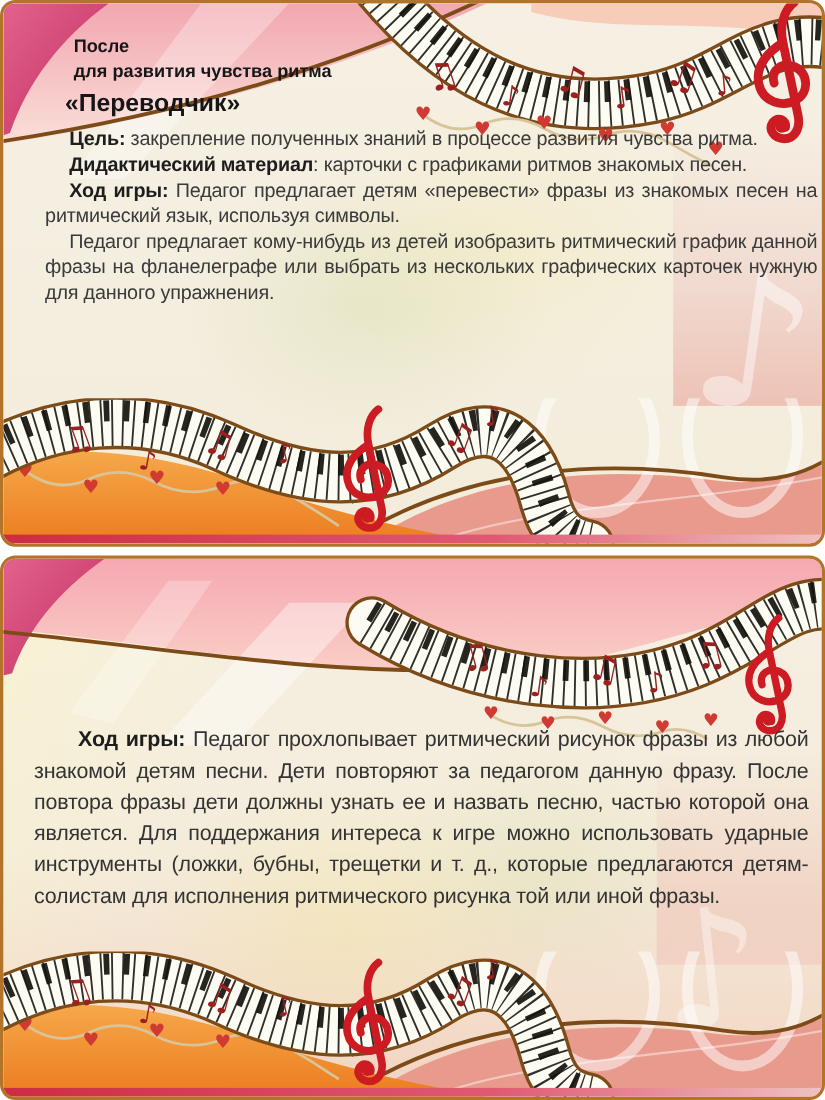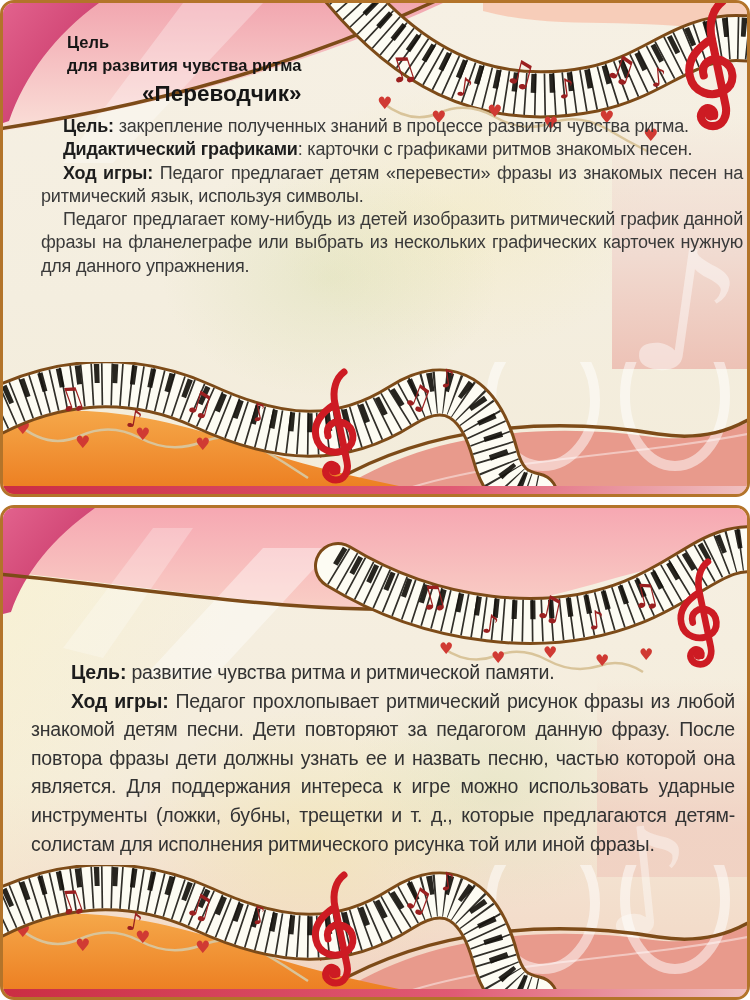--- a/index.html
+++ b/index.html
@@ -25,21 +25,21 @@
   .deco{position:absolute;left:0;z-index:2;display:block;}
   .deco-top{top:0;width:750px;}
   .deco-bot{bottom:0;width:750px;height:132px;}
   .ghost-note{position:absolute;right:8px;top:225px;font-size:170px;line-height:1;
       font-family:"DejaVu Sans",sans-serif;color:#fff;opacity:.45;z-index:1;transform:rotate(8deg);}
   .ghost-note2{position:absolute;right:52px;top:300px;font-size:150px;line-height:1;
       font-family:"DejaVu Sans",sans-serif;color:#fff;opacity:.4;z-index:1;transform:rotate(-6deg);}
   
   .s1-title{position:absolute;left:64px;top:28px;z-index:5;color:#161616;}
   .s1-t1{font-size:16.5px;font-weight:bold;line-height:23px;}
-  .s1-t2{font-size:22.5px;font-weight:bold;margin-top:4px;margin-left:-8px;text-align:right;}
+  .s1-t2{font-size:22.5px;font-weight:bold;margin-top:4px;margin-left:-8px;}
   .s1-body{position:absolute;left:10px;width:702px;top:112px;z-index:5;
       font-size:18px;line-height:23.3px;letter-spacing:-.2px;color:#3a3a3a;
       text-align:justify;margin-left:28px;}
   .s2-title{position:absolute;left:88px;top:56px;z-index:5;color:#151515;
       font-size:22px;font-weight:bold;line-height:33px;}
   .s2-title .t2{padding-left:16px;}
   .s2-body{position:absolute;left:28px;width:704px;top:150px;z-index:5;
       font-size:19.5px;line-height:28.6px;letter-spacing:-.2px;color:#333;
       text-align:justify;}
   .para{margin:0;text-indent:22px;hyphens:none;}
@@ -159,27 +159,27 @@
           <text class="note" font-size="25" transform="translate(250,60) rotate(-12)">♪</text>
           <text class="note" font-size="32" transform="translate(398,40) rotate(20)">♫</text>
           <text class="note" font-size="25" transform="translate(438,26) rotate(-8)">♪</text>
         </g>
         <use href="#clefP" transform="translate(300,4)"></use>
         <rect x="0" y="124" width="750" height="8" fill="url(#gStrip)"></rect>
       </g>
     </svg>
 
     <div class="s1-title">
-      <div class="s1-t1">Цель</div>
+      <div class="s1-t1">После</div>
       <div class="s1-t1">для развития чувства ритма</div>
       <div class="s1-t2">«Переводчик»</div>
     </div>
     <div class="s1-body">
       <p class="para"><b>Цель:</b><span> закрепление полученных знаний в процессе развития чувства ритма.</span></p>
-      <p class="para"><b>Дидактический графиками</b><span>: карточки с графиками ритмов знакомых песен.</span></p>
+      <p class="para"><b>Дидактический материал</b><span>: карточки с графиками ритмов знакомых песен.</span></p>
       <p class="para"><b>Ход игры:</b><span> Педагог предлагает детям «перевести» фразы из знакомых песен на ритмический язык, используя символы.</span></p>
       <p class="para"><b></b><span>Педагог предлагает кому-нибудь из детей изобразить ритмический график данной фразы на фланелеграфе или выбрать из нескольких графических карточек нужную для данного упражнения.</span></p>
     </div>
   </section>
 
   <section class="slide slide2">
     <div class="right-shade2"></div>
     <span class="ghost-note2">♪</span>
 
     <svg class="deco deco-top" height="170" viewBox="0 0 750 170">
@@ -223,18 +223,17 @@
         <text class="note" font-size="33" transform="translate(630,102) rotate(-14)">♫</text>
       </g>
       <use href="#clefP" transform="translate(666,48) scale(0.95)"></use>
     </svg>
 
     <svg class="deco deco-bot" viewBox="0 0 750 132">
       <use href="#botDeco"></use>
     </svg>
 
     <div class="s2-body">
-      <p class="para"><b>Цель:</b><span> развитие чувства ритма и ритмической памяти.</span></p>
       <p class="para"><b>Ход игры:</b><span> Педагог прохлопывает ритмический рисунок фразы из любой знакомой детям песни. Дети повторяют за педагогом данную фразу. После повтора фразы дети должны узнать ее и назвать песню, частью которой она является. Для поддержания интереса к игре можно использовать ударные инструменты (ложки, бубны, трещетки и т. д., которые предлагаются детям-солистам для исполнения ритмического рисунка той или иной фразы.</span></p>
     </div>
   </section>
 
 </div>
 
 </body></html>

